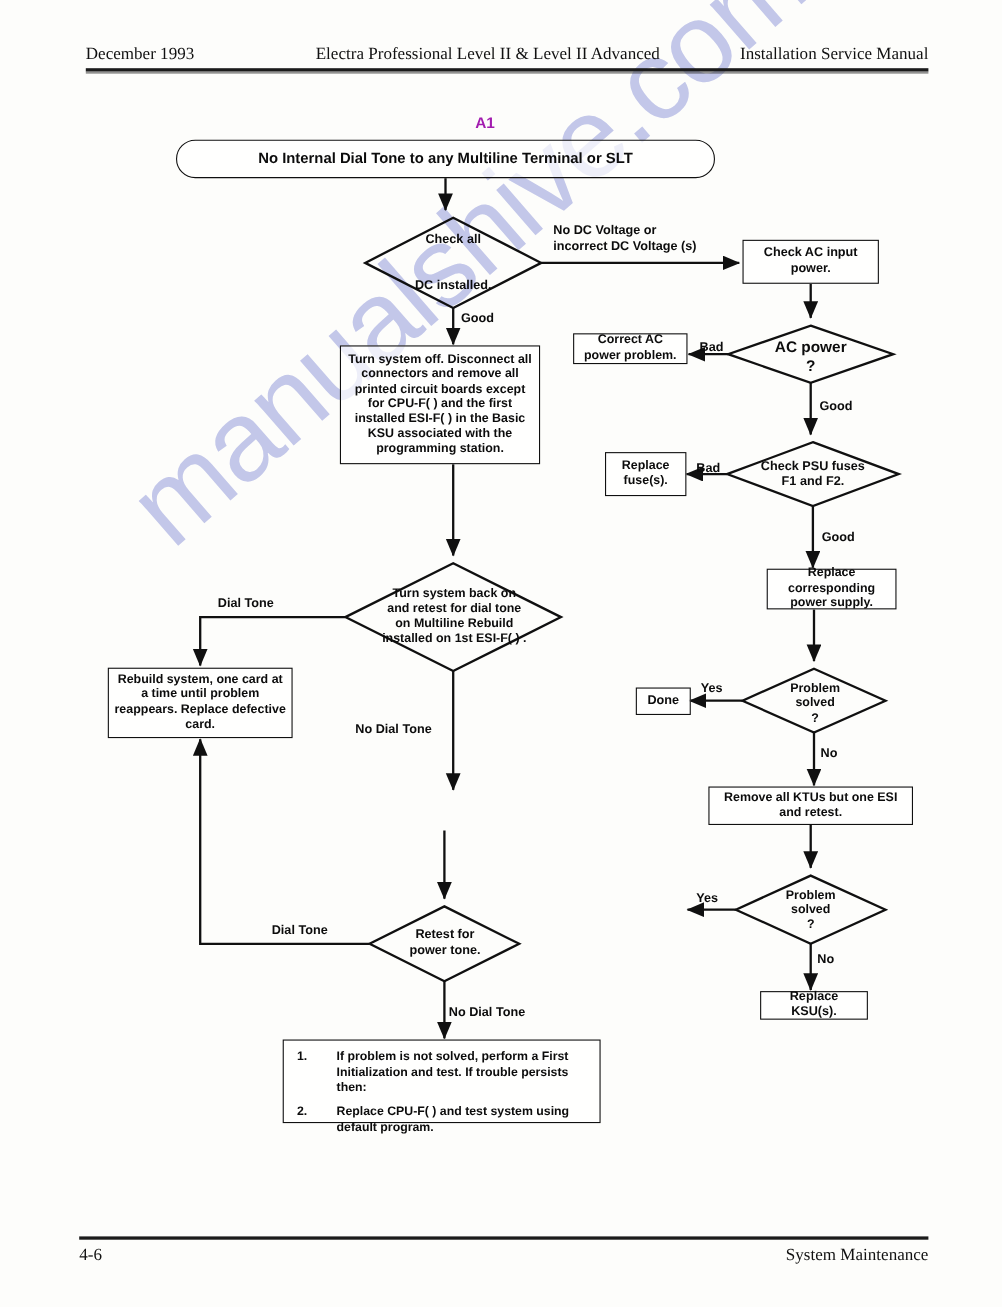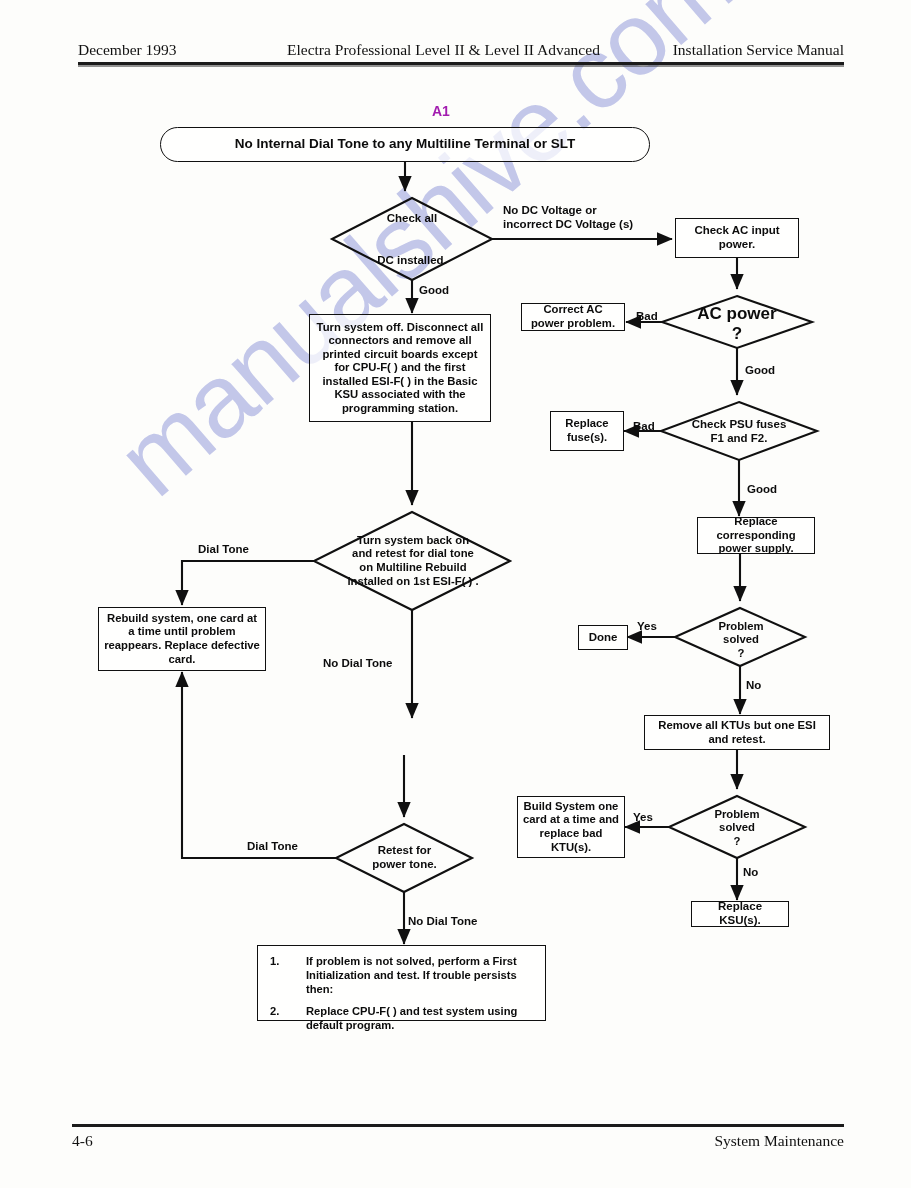--- a/index.html
+++ b/index.html
@@ -278,21 +278,21 @@
       <span>If problem is not solved, perform a First Initialization and test.  If trouble persists then:</span>
     </div>
     <div class="li">
       <span class="n">2.</span>
       <span>Replace CPU-F( ) and test system using default program.</span>
     </div>
   </div>
 
   <div class="node box" style="left:675px; top:218px; width:124px; height:40px; font-size:11.5px;">Check AC input power.</div>
 
-  <div class="node diamond-label" style="left:689px; top:306px; width:96px; height:36px; font-size:17px; flex-direction:column;">
+  <div class="node diamond-label" style="left:689px; top:306px; width:96px; height:36px; font-size:14px; flex-direction:column;">
     <span>AC power</span>
     <span>?</span>
   </div>
 
   <div class="edge-label" style="left:636px; top:310px; font-size:11.5px;">Bad</div>
 
   <div class="node box" style="left:521px; top:303px; width:104px; height:28px; font-size:11.3px;">Correct AC power problem.</div>
 
   <div class="edge-label" style="left:745px; top:364px; font-size:11.5px;">Good</div>
 
@@ -324,21 +324,20 @@
   <div class="node box" style="left:644px; top:715px; width:186px; height:35px; font-size:11.3px;">Remove all KTUs but one ESI and retest.</div>
 
   <div class="node diamond-label" style="left:694px; top:807px; width:86px; height:42px; font-size:11.3px; flex-direction:column;">
     <span>Problem</span>
     <span>solved</span>
     <span>?</span>
   </div>
 
   <div class="edge-label" style="left:633px; top:811px; font-size:11.5px;">Yes</div>
 
-  <div class="node box" style="left:517px; top:796px; width:108px; height:62px; font-size:11.3px;">Build System one card  at a time and replace bad KTU(s).</div>
 
   <div class="edge-label" style="left:743px; top:866px; font-size:11.5px;">No</div>
 
   <div class="node box" style="left:691px; top:901px; width:98px; height:26px; font-size:11.5px;">Replace KSU(s).</div>
 
   <div class="rule-bottom"></div>
   <div class="runfoot">
     <span class="rf-left">4-6</span>
     <span class="rf-right">System Maintenance</span>
   </div>

